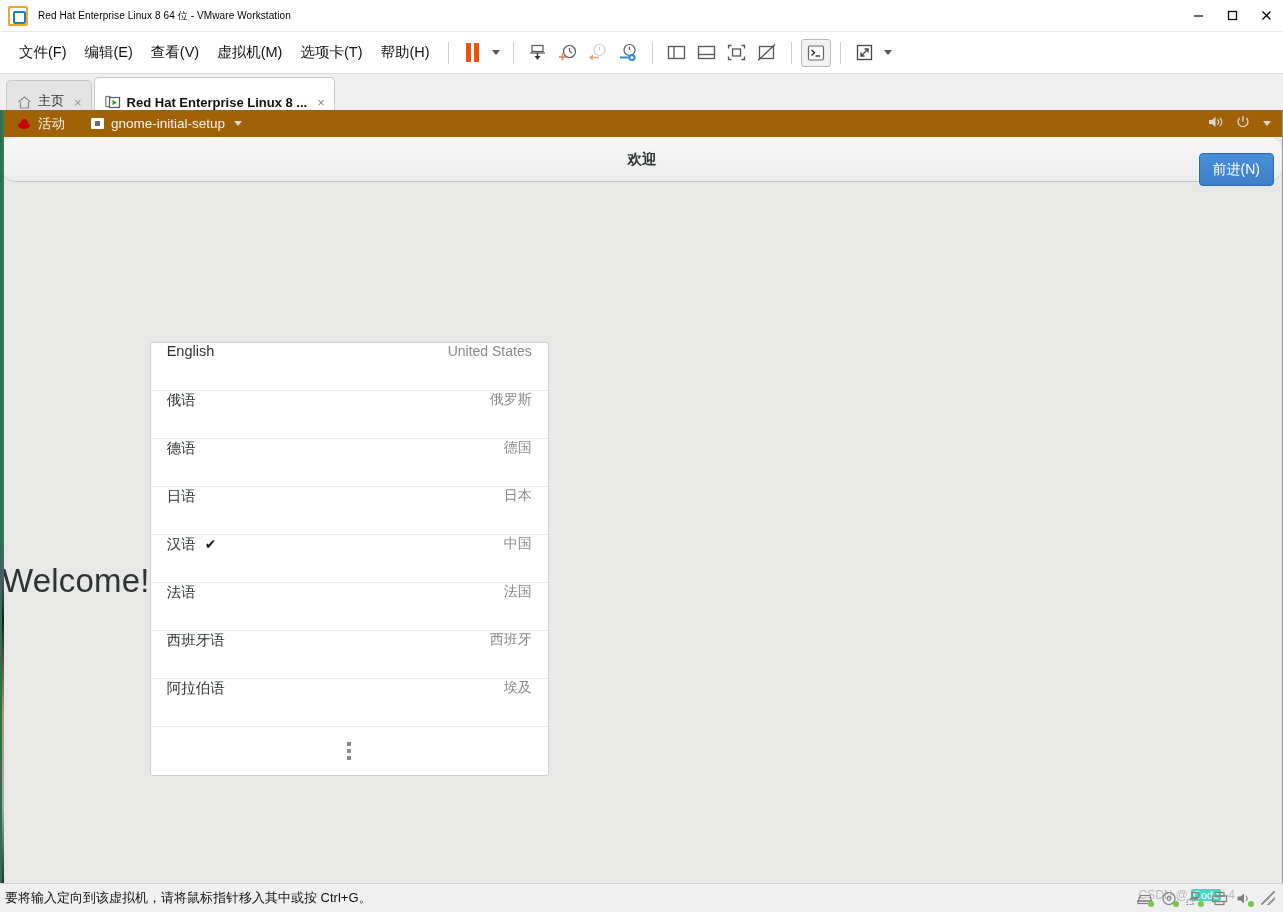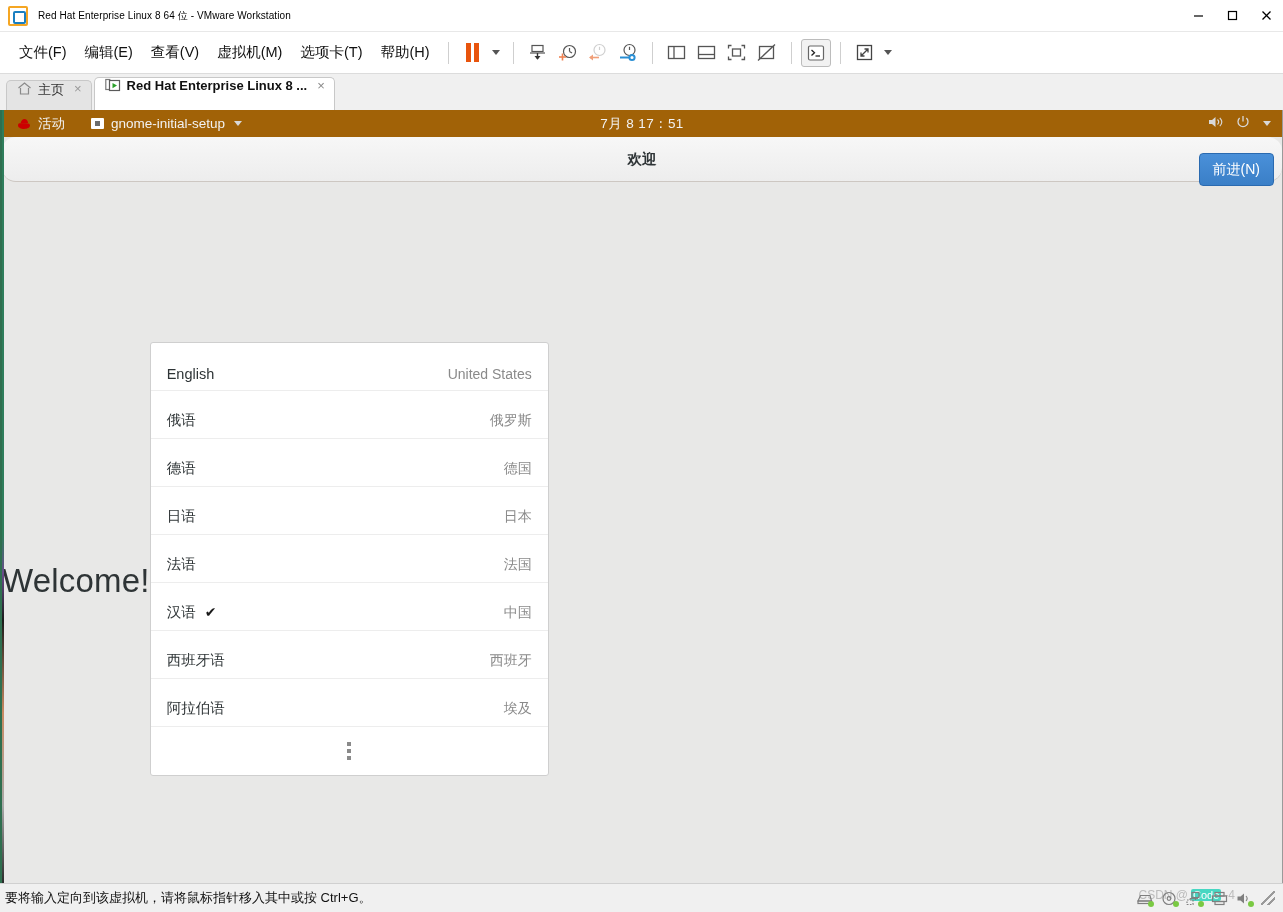--- a/index.html
+++ b/index.html
@@ -130,21 +130,21 @@
     height: 36px;
     background: #f0f0f0;
     display: flex;
     align-items: flex-end;
     flex: 0 0 auto;
     padding-left: 6px;
   }
   .tab {
     height: 30px;
     display: flex;
-    align-items: flex-start;
+    align-items: flex-end;
     gap: 6px;
     padding: 0 9px 0 10px;
     border: 1px solid #c8c8c8;
     border-bottom: none;
     border-radius: 5px 5px 0 0;
     box-sizing: border-box;
     background: #e4e4e4;
     font-size: 13px;
     color: #333;
     margin-right: 2px;
@@ -301,22 +301,22 @@
     width: 399px;
     margin-top: 52px;
     background: #ffffff;
     border: 1px solid #cfcfcf;
     border-radius: 3px;
     box-sizing: border-box;
   }
   .lang-row {
     height: 48px;
     display: flex;
-    align-items: flex-end;
-    padding: 8px 16px;
+    align-items: flex-start;
+    padding: 0 16px;
     border-bottom: 1px solid #ededed;
     box-sizing: border-box;
     font-size: 14.5px;
   }
   .lang-row:last-child { border-bottom: none; }
   .lang-name {
     color: #2e3436;
     display: flex;
     align-items: center;
     gap: 9px;
@@ -573,21 +573,20 @@
             <path d="M9.5 1 C11 1 12.6 2.2 13 4.3 C13.1 5 12.7 5.4 11.8 5.4 L5.5 5.4 C5.9 3 7.6 1 9.5 1 Z" fill="#cc0000"></path>
           </svg>
         </span>
         <span class="gb-activities">活动</span>
       </div>
       <div class="gb-app">
         <span class="app-sq"></span>
         <span>gnome-initial-setup</span>
         <span class="gb-caret-d"></span>
       </div>
-      <div class="gb-clock">7月 8  17：51</div>
       <div class="gb-right">
         <span>
           <svg width="17" height="14" viewBox="0 0 17 14">
             <path d="M1 5 H4 L7.5 2 V12 L4 9 H1 Z" fill="#d8d8d8"></path>
             <path d="M9.5 4.5 C11 6 11 8 9.5 9.5" fill="none" stroke="#d8d8d8" stroke-width="1.1"></path>
             <path d="M11.8 2.8 C14.2 5.3 14.2 8.7 11.8 11.2" fill="none" stroke="#d8d8d8" stroke-width="1.1"></path>
           </svg>
         </span>
         <span>
           <svg width="14" height="14" viewBox="0 0 14 14">
@@ -632,31 +631,31 @@
 
         <div class="lang-row">
           <span class="lang-name">
             <span>日语</span>
           </span>
           <span class="lang-country">日本</span>
         </div>
 
         <div class="lang-row">
           <span class="lang-name">
-            <span>法语</span>
-          </span>
-          <span class="lang-country">法国</span>
-        </div>
-
-        <div class="lang-row">
-          <span class="lang-name">
             <span>汉语</span>
             <span class="check-mark">✔</span>
           </span>
           <span class="lang-country">中国</span>
+        </div>
+
+        <div class="lang-row">
+          <span class="lang-name">
+            <span>法语</span>
+          </span>
+          <span class="lang-country">法国</span>
         </div>
 
         <div class="lang-row">
           <span class="lang-name">
             <span>西班牙语</span>
           </span>
           <span class="lang-country">西班牙</span>
         </div>
 
         <div class="lang-row" style="border-bottom:1px solid #ededed;">

